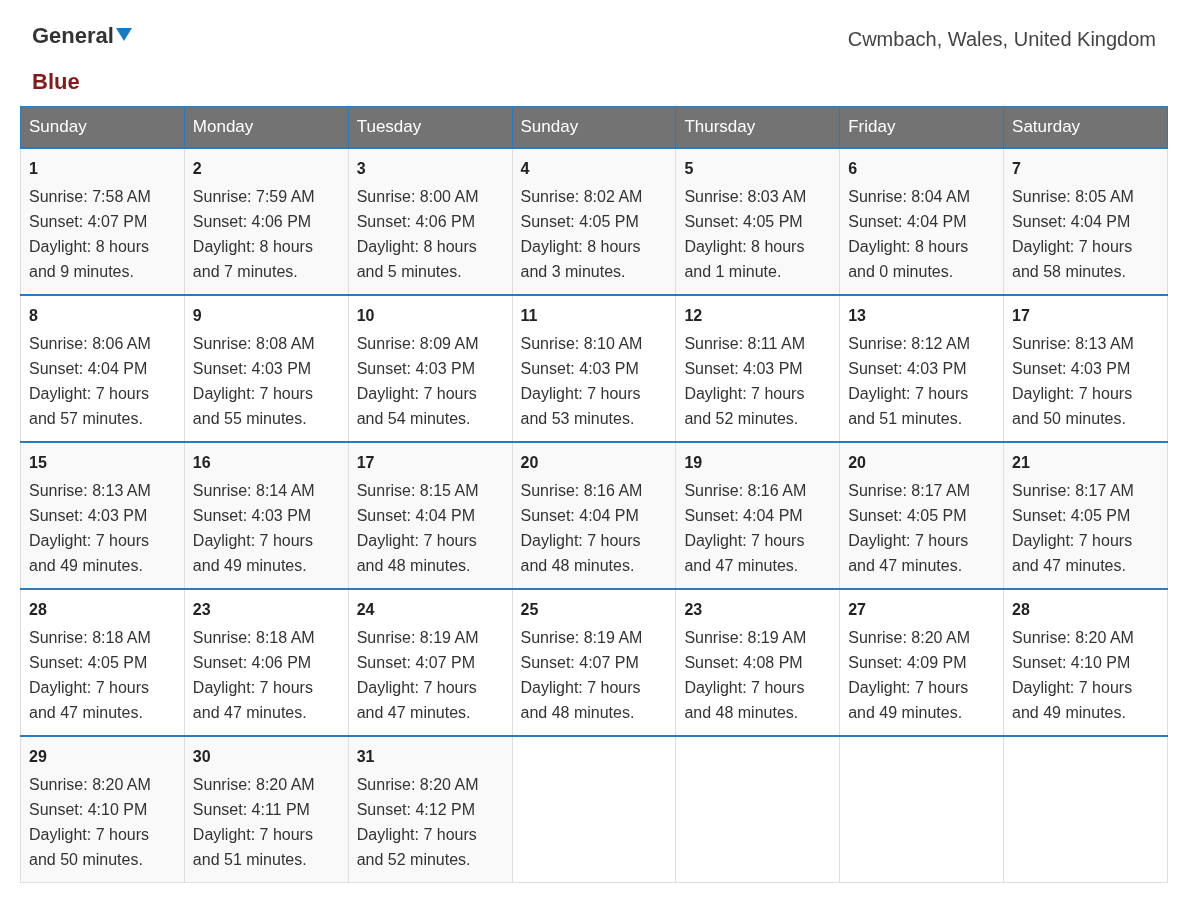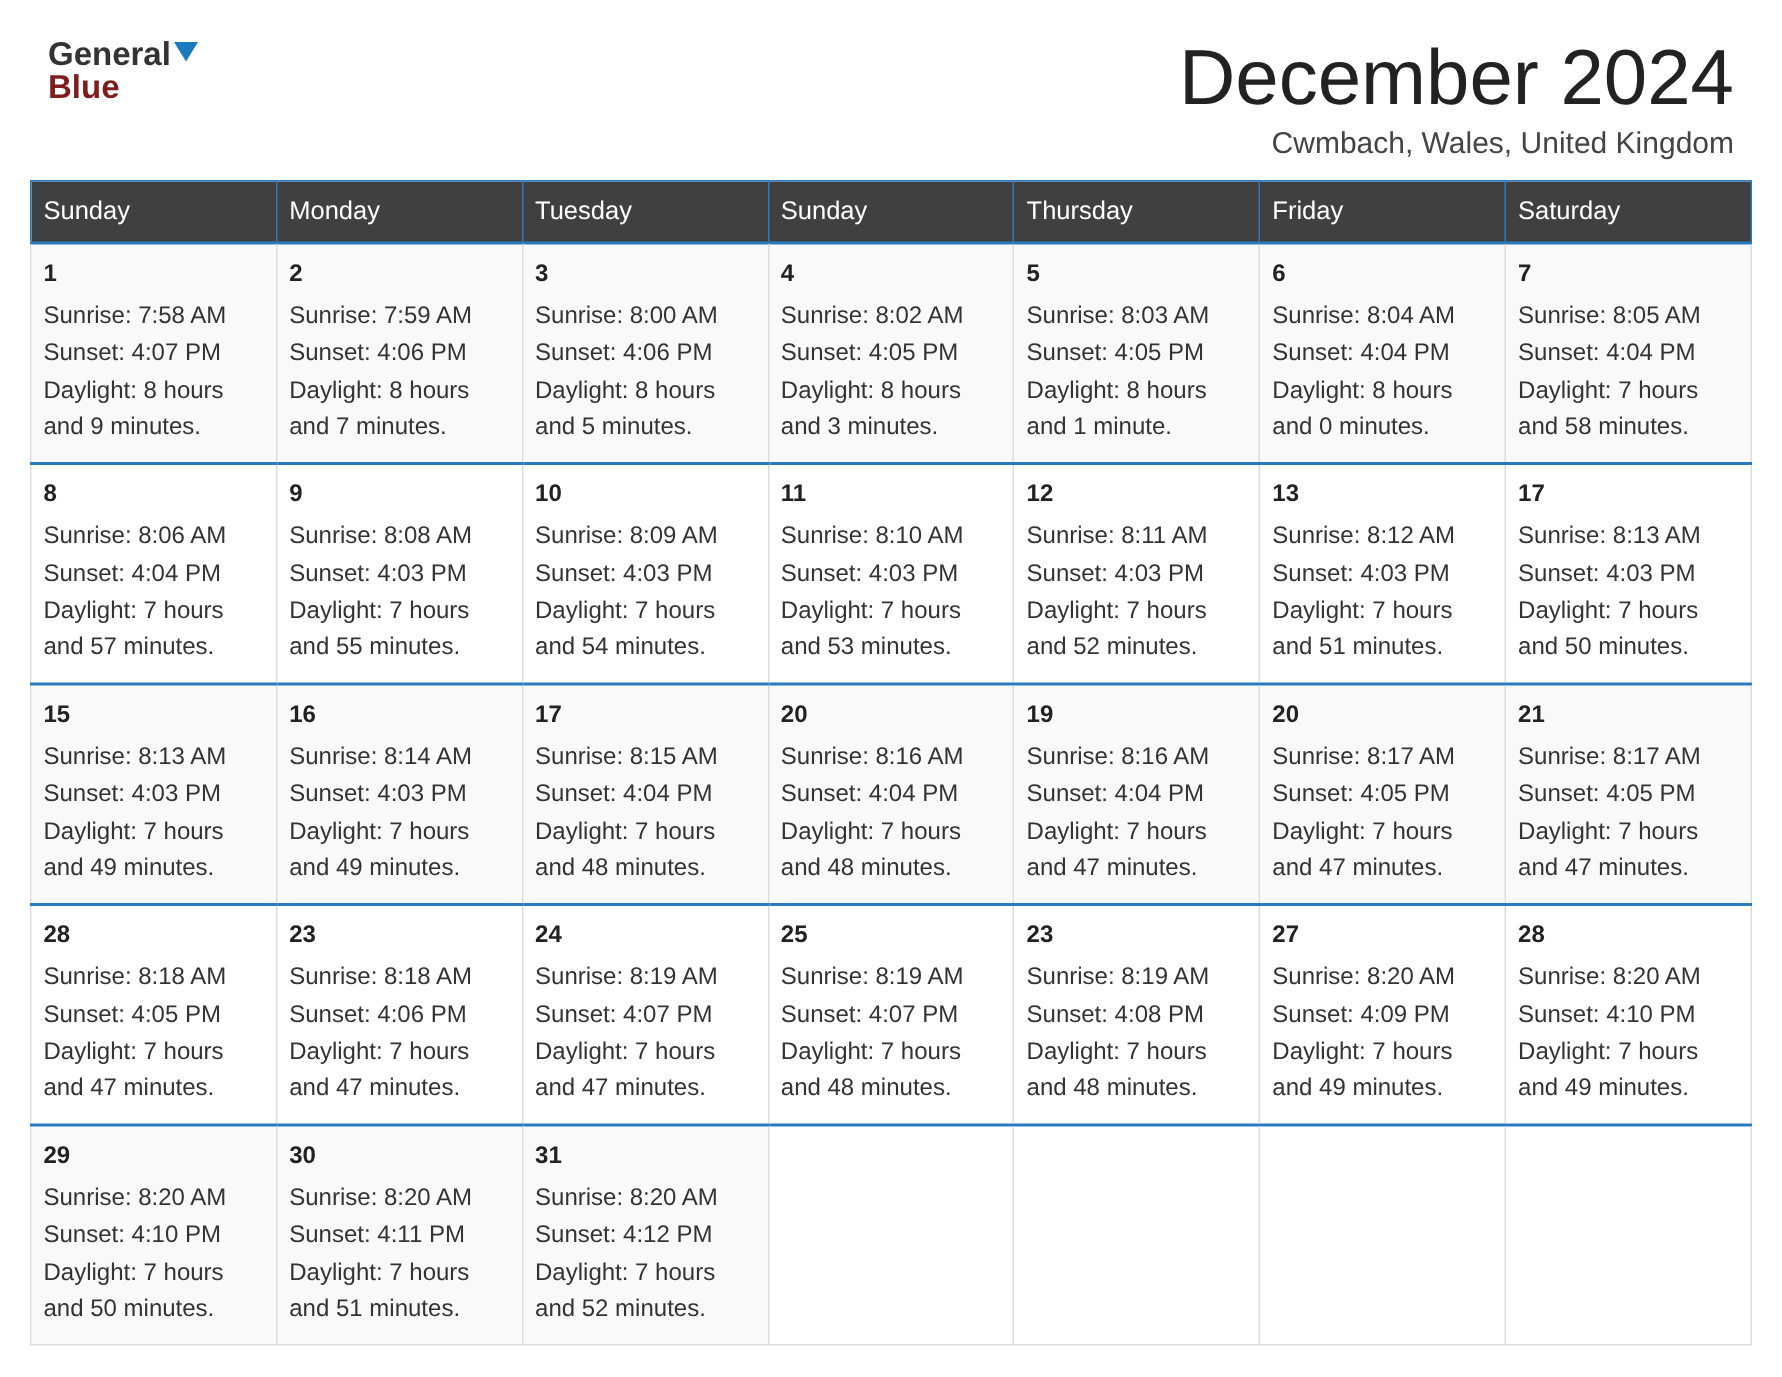--- a/index.html
+++ b/index.html
@@ -13,20 +13,21 @@
     .header {
       display: flex;
       justify-content: space-between;
       align-items: flex-start;
       padding: 24px 32px 12px 32px;
     }
     .logo {
       display: flex;
       flex-direction: column;
       align-items: flex-start;
+      gap: 24px;
     }
     .logo-text {
       font-size: 22px;
       font-weight: bold;
       color: #333;
       line-height: 1.1;
     }
     .logo-text .blue { color: #7f1d1d; }
     .logo-triangle {
       display: inline-block;
@@ -56,21 +57,21 @@
     }
     .calendar-container {
       padding: 0 20px 20px 20px;
     }
     table {
       width: 100%;
       border-collapse: collapse;
       table-layout: fixed;
     }
     thead tr th {
-      background-color: #404040;
+      background-color: #737373;
       color: #fff;
       font-size: 17px;
       font-weight: normal;
       padding: 10px 8px;
       text-align: left;
       border: 1px solid #2a7abf;
     }
     tbody tr td {
       vertical-align: top;
       padding: 8px 8px 10px 8px;
@@ -117,21 +118,20 @@
 
 <div class="header">
   <div class="logo">
     <div style="display:flex; align-items:center;">
       <span class="logo-text">General</span>
       <span class="logo-triangle"></span>
     </div>
     <span class="logo-text" style="margin-top:-2px;"><span class="blue">Blue</span></span>
   </div>
   <div class="title-area">
-    <div class="month-title">December 2024</div>
     <div class="location">Cwmbach, Wales, United Kingdom</div>
   </div>
 </div>
 
 <div class="calendar-container">
   <table>
     <thead>
       <tr>
       <th>Sunday</th>
           <th>Monday</th>

